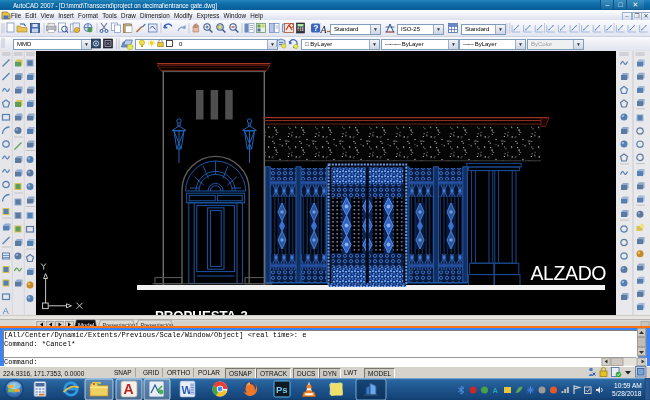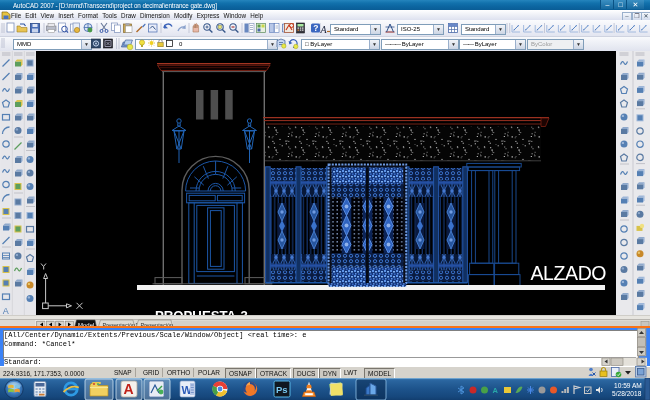--- a/index.html
+++ b/index.html
@@ -973,21 +973,21 @@
         <path d="M135.5 10.5 L138.5 1 L171 1 L173 10.5 Z" fill="#dedbd4" stroke="#8a867e" stroke-width="0.6"></path>
         <text x="140.5" y="8" font-family="Liberation Sans" font-size="5.6" fill="#333">Presentación2</text>
         <rect x="173" y="2" width="477" height="9" fill="#d4d1ca"></rect>
         <rect x="641" y="2.5" width="8" height="8" fill="#c8c5be" stroke="#9a968e" stroke-width="0.6"></rect>
       </svg></div>
   <div class="abs" id="cmd">
       <div class="abs" id="cmdwhite">[All/Center/Dynamic/Extents/Previous/Scale/Window/Object] &lt;real time&gt;: e
 Command: *Cancel*
 </div>
     </div>
-  <div class="abs" style="left:4px;top:356.5px;width:632px;font-family:'Liberation Mono',monospace;font-size:7px;color:#000;background:#fff;height:8.5px;line-height:8px;border-top:1px solid #999;">Standard:</div>
+  <div class="abs" style="left:4px;top:356.5px;width:632px;font-family:'Liberation Mono',monospace;font-size:7px;color:#000;background:#fff;height:8.5px;line-height:8px;border-top:1px solid #999;">Command:</div>
   <div class="abs" id="status">
     <div class="abs" style="left:3px;top:3px;">224.9316, 171.7353, 0.0000</div>
     <div class="sbtn" style="left:111px;border-right:1px solid #a8a49c;">SNAP</div>
     <div class="sbtn" style="left:140px;border-right:1px solid #a8a49c;">GRID</div>
     <div class="sbtn" style="left:164px;border-right:1px solid #a8a49c;">ORTHO</div>
     <div class="sbtn" style="left:195px;">POLAR</div>
     <div class="sbtn ssunk" style="left:225px;">OSNAP</div>
     <div class="sbtn ssunk" style="left:256px;">OTRACK</div>
     <div class="sbtn ssunk" style="left:293px;">DUCS</div>
     <div class="sbtn ssunk" style="left:319px;">DYN</div>

